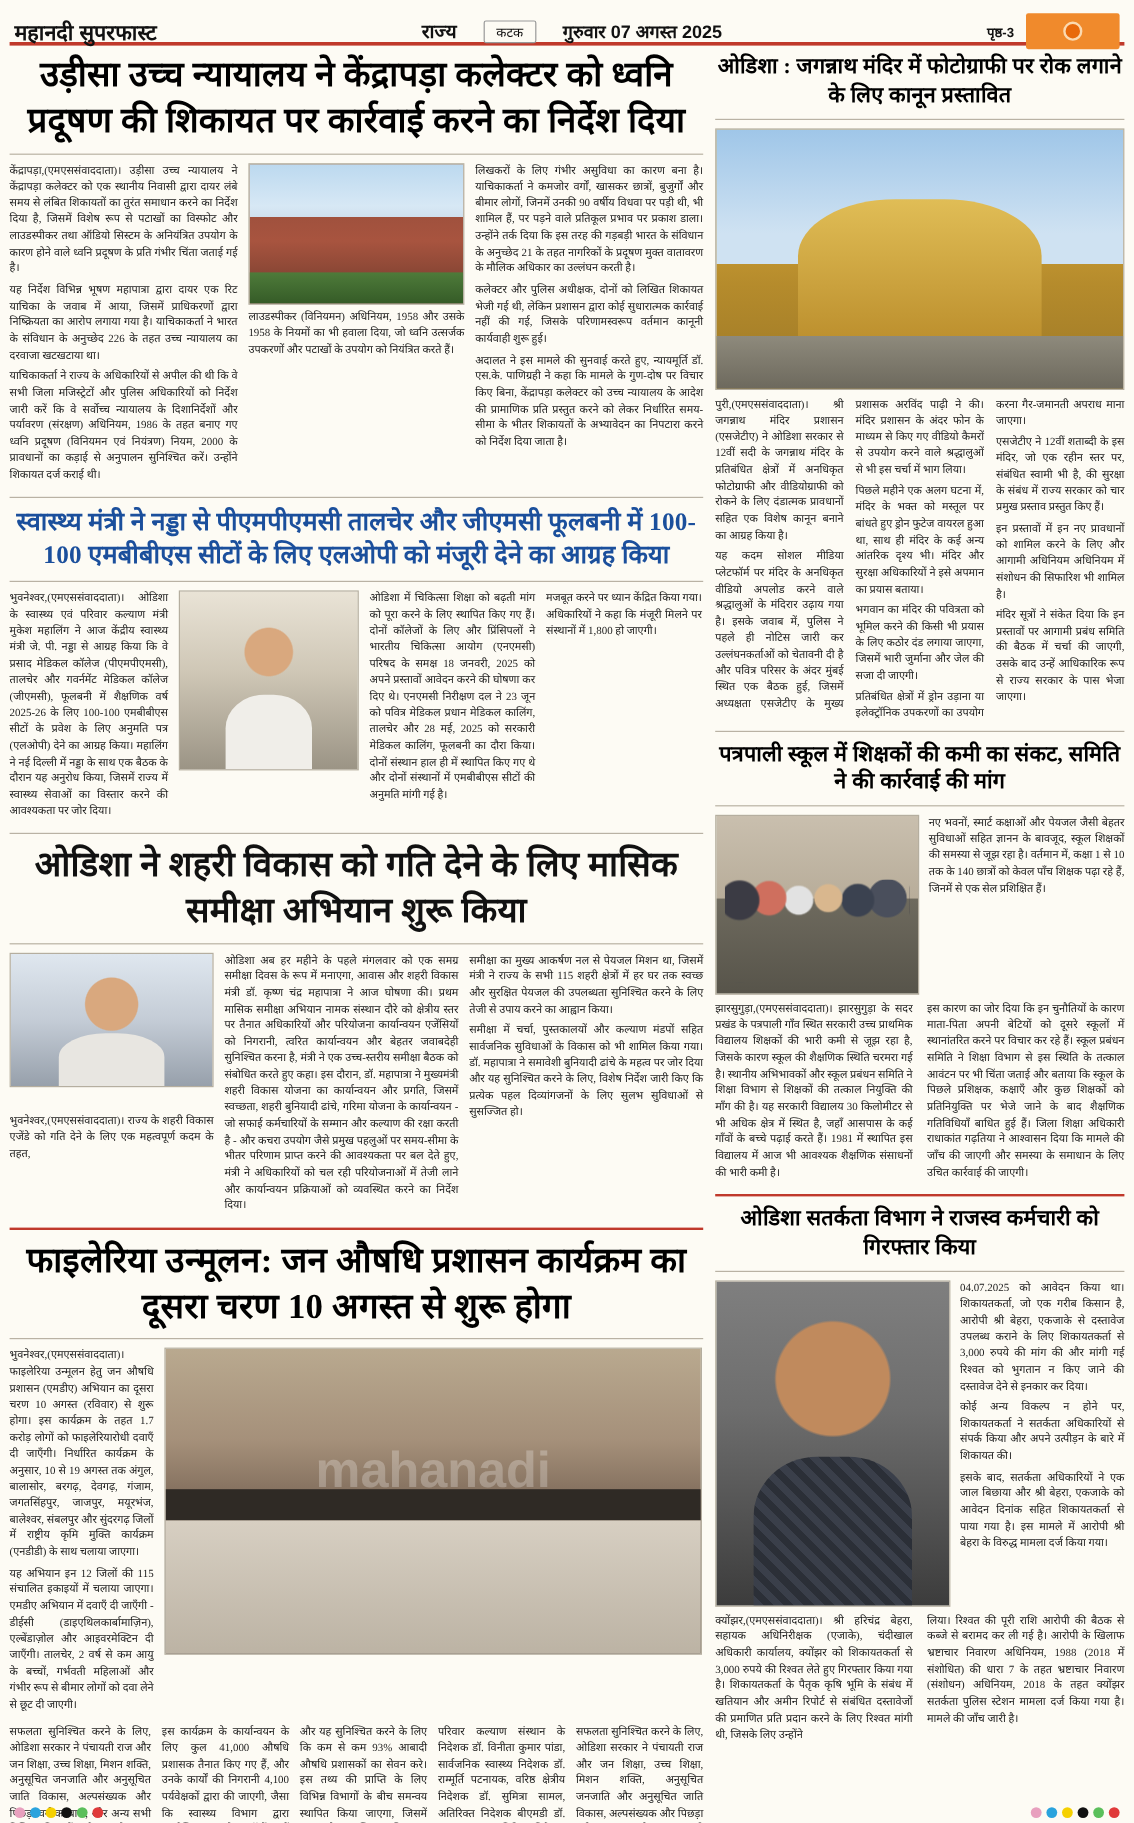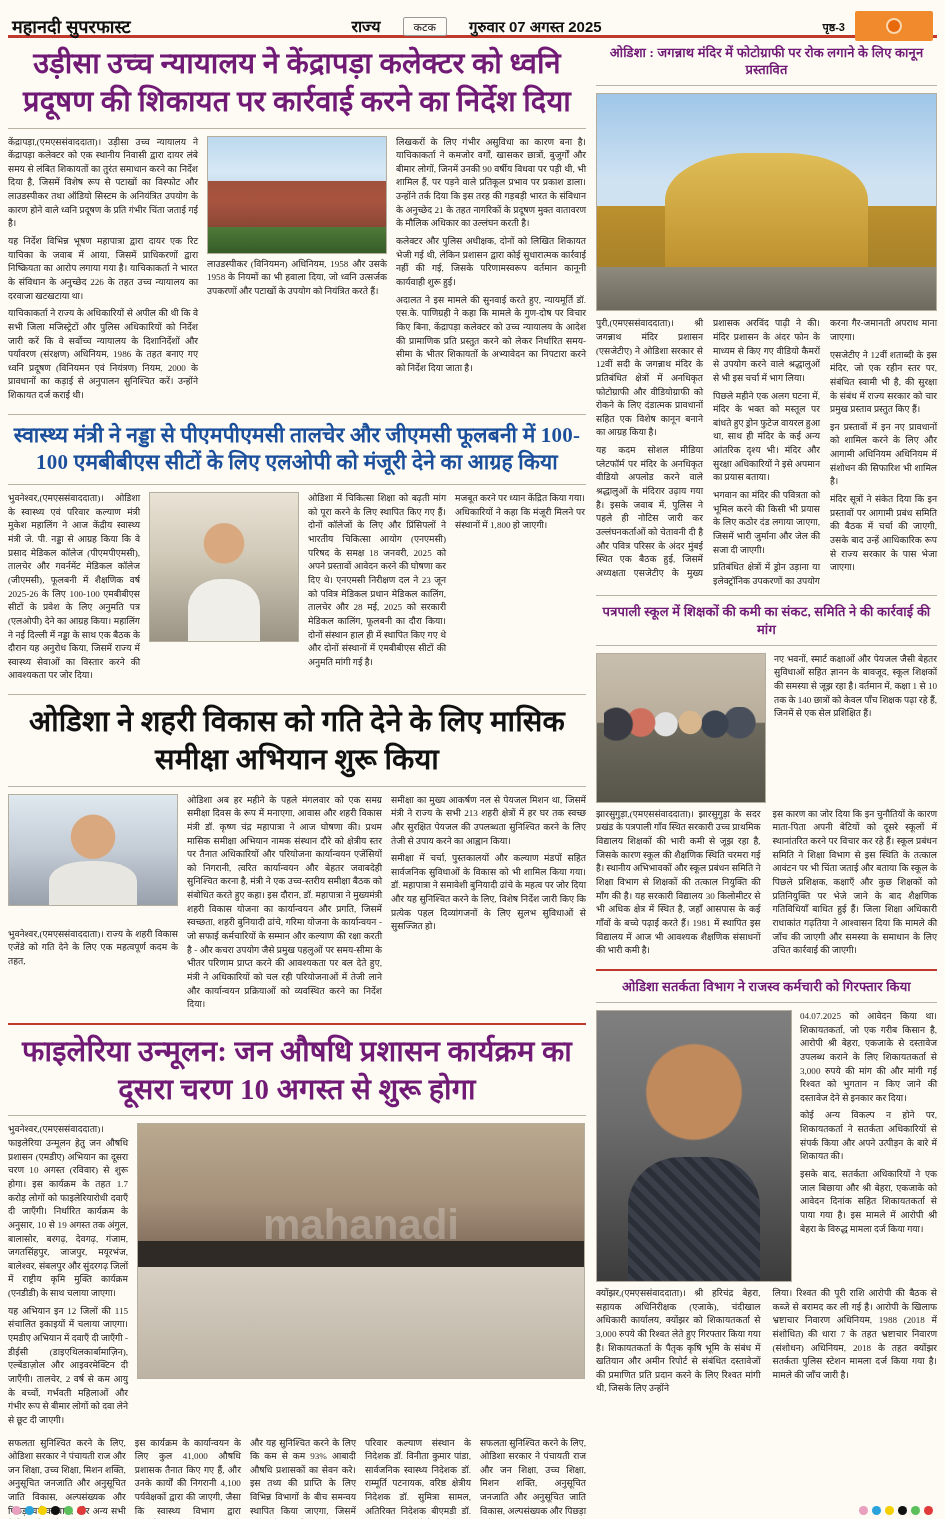--- a/index.html
+++ b/index.html
@@ -38,30 +38,30 @@
   }
   .mast-logo .emblem { width:16px; height:16px; background:#e8690b; border-radius:50%; border:2px solid #fbd9b0;}
   
   .columns { display: flex; gap: 10px; padding-top: 6px; }
   .col-left { width: 578px; }
   .col-right { width: 341px; }
   hr.rule { border:0; border-top:1px solid #b9b2a4; margin:7px 0; }
   hr.rule-thick { border:0; border-top:2px solid #c0392b; margin:7px 0; }
 
   .headline-red {
-    color:#701a75;
+    color:#000000;
     font-family:"Liberation Serif", serif;
     font-weight:bold;
     text-align:center;
     line-height:1.32;
     letter-spacing:0.2px;
   }
   .h-xl { font-size: 29px; }
   .h-lg { font-size: 21px; }
-  .h-md { font-size: 13px; }
+  .h-md { font-size: 18px; }
   .h-blue { color:#1b4f9c; }
   .h-dark { color:#111; }
 
   .body-cols-2 { column-count: 2; column-gap: 12px; }
   .body-cols-3 { column-count: 3; column-gap: 10px; }
   .bodytext {
     font-size: 9.1px; line-height: 1.5; text-align: justify;
     font-family: "Liberation Serif", serif; color:#1a1a1a;
     hyphens: auto;
   }
@@ -264,21 +264,21 @@
               <p>भुवनेश्वर,(एमएससंवाददाता)। राज्य के शहरी विकास एजेंडे को गति देने के लिए एक महत्वपूर्ण कदम के तहत,</p>
             </div>
           </div>
           <div style="width:195px;">
             <div class="bodytext">
               <p>ओडिशा अब हर महीने के पहले मंगलवार को एक समग्र समीक्षा दिवस के रूप में मनाएगा, आवास और शहरी विकास मंत्री डॉ. कृष्ण चंद्र महापात्रा ने आज घोषणा की। प्रथम मासिक समीक्षा अभियान नामक संस्थान दौरे को क्षेत्रीय स्तर पर तैनात अधिकारियों और परियोजना कार्यान्वयन एजेंसियों को निगरानी, त्वरित कार्यान्वयन और बेहतर जवाबदेही सुनिश्चित करना है, मंत्री ने एक उच्च-स्तरीय समीक्षा बैठक को संबोधित करते हुए कहा। इस दौरान, डॉ. महापात्रा ने मुख्यमंत्री शहरी विकास योजना का कार्यान्वयन और प्रगति, जिसमें स्वच्छता, शहरी बुनियादी ढांचे, गरिमा योजना के कार्यान्वयन - जो सफाई कर्मचारियों के सम्मान और कल्याण की रक्षा करती है - और कचरा उपयोग जैसे प्रमुख पहलुओं पर समय-सीमा के भीतर परिणाम प्राप्त करने की आवश्यकता पर बल देते हुए, मंत्री ने अधिकारियों को चल रही परियोजनाओं में तेजी लाने और कार्यान्वयन प्रक्रियाओं को व्यवस्थित करने का निर्देश दिया।</p>
             </div>
           </div>
           <div style="width:195px;">
             <div class="bodytext">
-              <p>समीक्षा का मुख्य आकर्षण नल से पेयजल मिशन था, जिसमें मंत्री ने राज्य के सभी 213 शहरी क्षेत्रों में हर घर तक स्वच्छ और सुरक्षित पेयजल की उपलब्धता सुनिश्चित करने के लिए तेजी से उपाय करने का आह्वान किया।</p>
+              <p>समीक्षा का मुख्य आकर्षण नल से पेयजल मिशन था, जिसमें मंत्री ने राज्य के सभी 115 शहरी क्षेत्रों में हर घर तक स्वच्छ और सुरक्षित पेयजल की उपलब्धता सुनिश्चित करने के लिए तेजी से उपाय करने का आह्वान किया।</p>
               <p>समीक्षा में चर्चा, पुस्तकालयों और कल्याण मंडपों सहित सार्वजनिक सुविधाओं के विकास को भी शामिल किया गया। डॉ. महापात्रा ने समावेशी बुनियादी ढांचे के महत्व पर जोर दिया और यह सुनिश्चित करने के लिए, विशेष निर्देश जारी किए कि प्रत्येक पहल दिव्यांगजनों के लिए सुलभ सुविधाओं से सुसज्जित हो।</p>
             </div>
           </div>
         </div>
       </div>
 
       <hr class="rule-thick">
 
       <div>
         <div class="headline-red h-xl">फाइलेरिया उन्मूलन: जन औषधि प्रशासन कार्यक्रम का दूसरा चरण 10 अगस्त से शुरू होगा</div>

